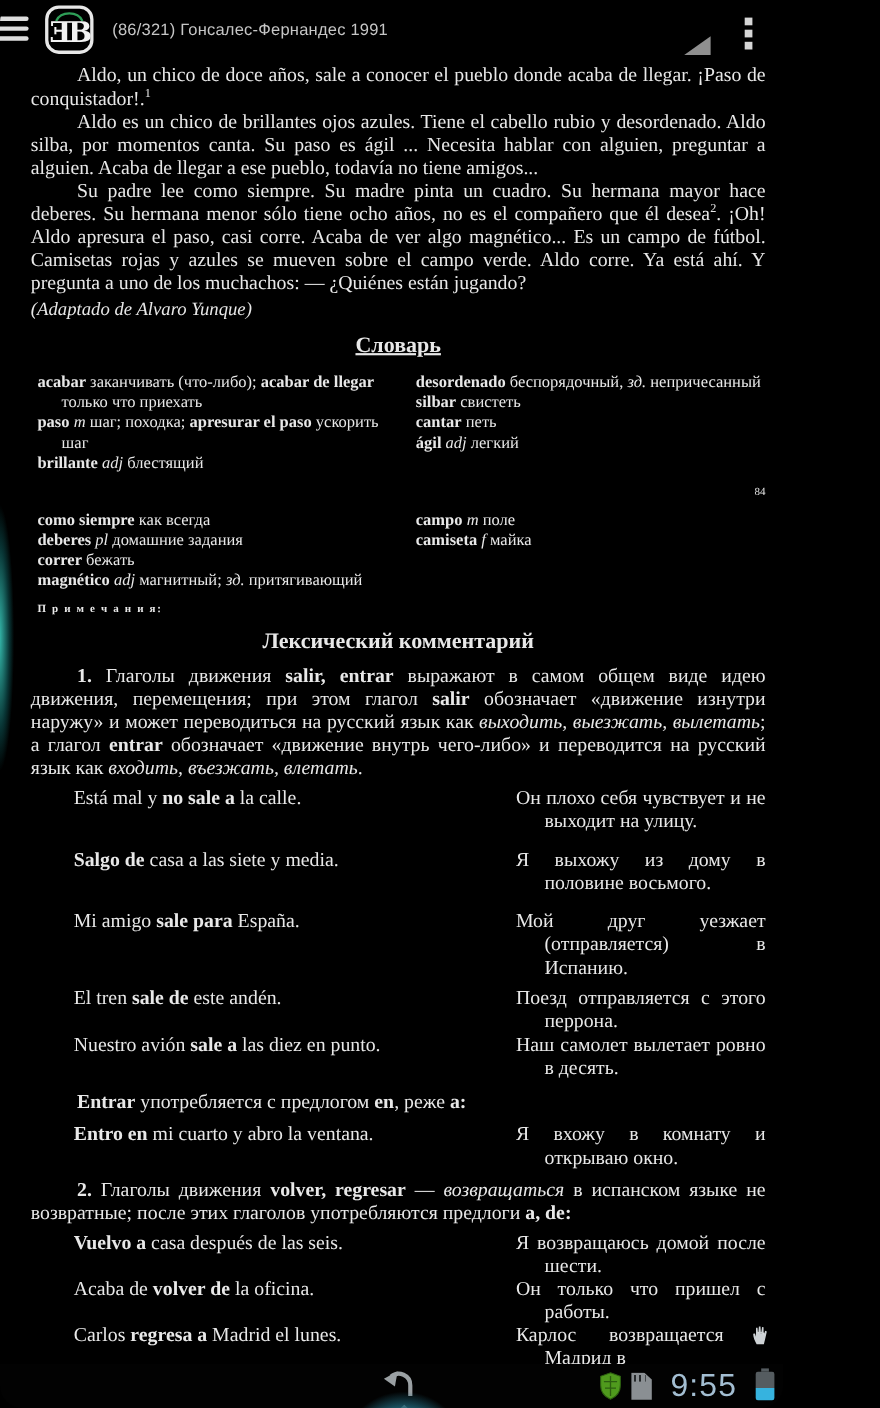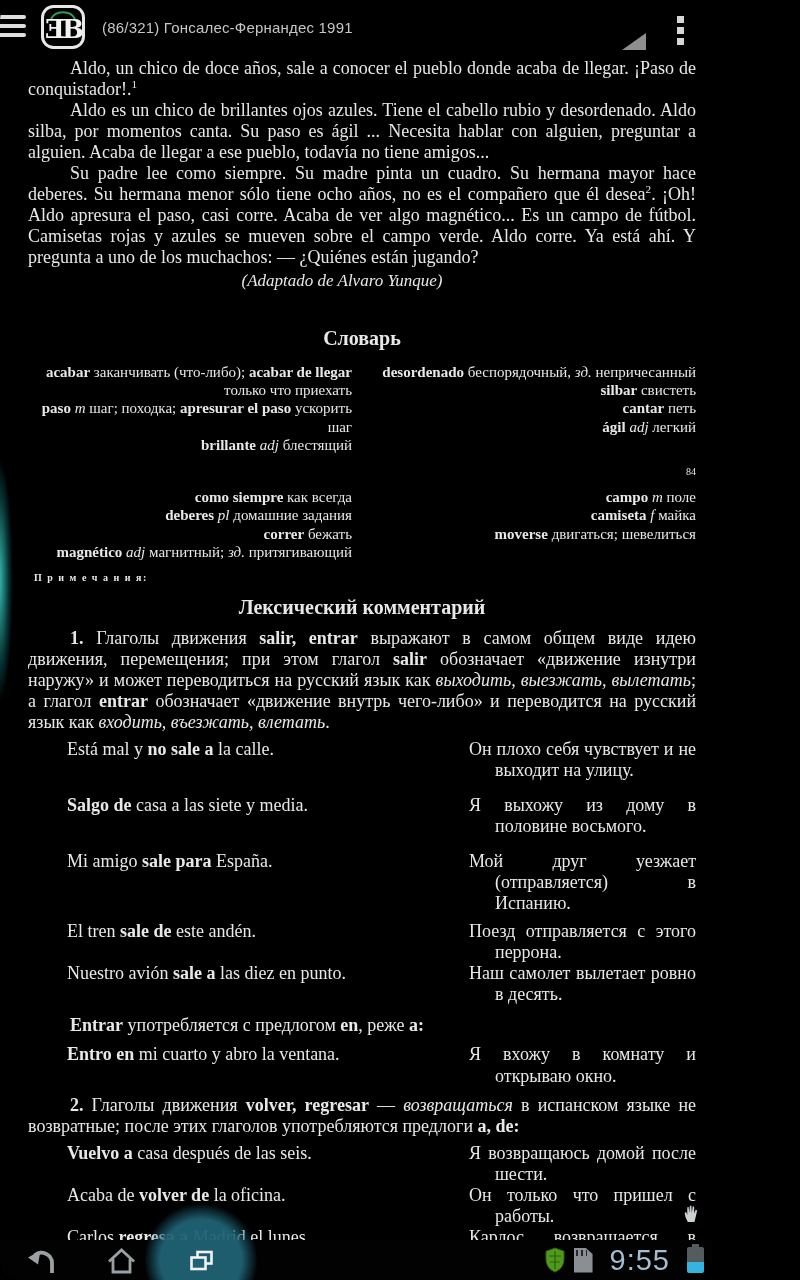--- a/index.html
+++ b/index.html
@@ -20,44 +20,44 @@
                 border-bottom:17px solid #8f8f8f; border-left:24px solid transparent; }
 
   
   .page { position:absolute; top:54px; left:0; right:0; bottom:40px; overflow:hidden;
           padding:4px 16px 0 28px; font-size:18px; line-height:1.17; }
   .para { text-align:justify; }
   .ind  { text-indent:42px; }
   .rt-b { font-weight:bold; }
   .rt-i { font-style:italic; }
   .rt-s { vertical-align:super; font-size:0.62em; line-height:0; }
-  .attribution { text-align:center; font-style:italic; padding-right:40px; margin-top:3px; font-size:17px; }
+  .attribution { text-align:left; font-style:italic; padding-right:40px; margin-top:3px; font-size:17px; }
   .heading { text-align:center; font-size:20px; font-weight:bold; }
-  .h-vocab { margin:36px 0 12px; }
+  .h-vocab { margin:12px 0 12px;text-decoration:underline; }
   .h-comm  { margin:12px 0 8px; }
   .vocab-grid { display:grid; grid-template-columns:1fr 1fr; column-gap:26px;
                 font-size:15px; line-height:1.22; padding-left:6px; }
-  .ventry { padding-left:22px; text-indent:-22px;text-align:right; }
+  .ventry { padding-left:22px; text-indent:-22px; }
   .pagenum { margin:12px 0 10px 6px; font-size:10px;text-align:right; }
   .notes { display:flex; margin-top:10px; font-size:10px; line-height:1.34; padding-left:6px; }
   .notes-label { font-weight:bold; white-space:nowrap; letter-spacing:1.5px; }
   .notes-body { margin-left:12px; }
   .cline { margin-top:4px; }
   .exwrap { margin-top:6px; }
   .exrow { display:grid; grid-template-columns:388px 1fr; column-gap:14px;margin-left:39px; }
   .exrow .ru { padding-left:26px; text-indent:-26px; text-align:justify; }
   .tall { min-height:49px; margin-bottom:7px; } .mt8 { margin-top:8px; } .mt10 { margin-top:10px; }
   .edge-glow { position:absolute; left:-16px; top:366px; width:36px; height:320px; border-radius:50%;
                background:radial-gradient(50% 50% at 42% 50%, rgba(64,224,208,0.85) 0%,
                           rgba(24,150,150,0.35) 52%, rgba(0,0,0,0) 76%); }
   .hand { position:absolute; right:12px; bottom:12px; }
 
   
   .navbar { position:absolute; left:0; right:0; bottom:0; height:40px; background:#020202;
-            display:flex; align-items:center; font-family:"Liberation Sans", sans-serif; }
+            display:flex; align-items:center; font-family:"Liberation Sans", sans-serif;flex-direction:column; }
   .navbtn { position:relative; width:58px; height:40px; display:flex; align-items:center;
             justify-content:center; margin-left:22px; }
   .navbtn.first { margin-left:12px; }
   .glow { position:absolute; width:112px; height:118px; left:50%; top:50%;
           transform:translate(-50%,-50%); border-radius:50%;
           background:radial-gradient(circle, rgba(31,98,116,0.95) 0 50%, rgba(31,98,116,0) 70%); }
   .navbtn svg { position:relative; }
   .status { position:absolute; right:8px; top:0; bottom:0; display:flex; align-items:center; gap:9px; }
   .clock { color:#a3bed2; font-size:29px; letter-spacing:1px; margin:0 8px; font-weight:normal; }
   .sd { position:relative; width:19px; height:25px; background:#8a8f93;
@@ -121,21 +121,20 @@
     <div class="vocab-grid">
       <div>
         <p class="ventry"><span class="rt-b">como siempre</span><span> как всегда</span></p>
         <p class="ventry"><span class="rt-b">deberes</span><span class="rt-i"> pl</span><span> домашние задания</span></p>
         <p class="ventry"><span class="rt-b">correr</span><span> бежать</span></p>
         <p class="ventry"><span class="rt-b">magnético</span><span class="rt-i"> adj</span><span> магнитный; </span><span class="rt-i">зд.</span><span> притягивающий</span></p>
       </div>
       <div>
         <p class="ventry"><span class="rt-b">campo</span><span class="rt-i"> m</span><span> поле</span></p>
         <p class="ventry"><span class="rt-b">camiseta</span><span class="rt-i"> f</span><span> майка</span></p>
-        <p class="ventry"><span class="rt-b">moverse</span><span> двигаться; шевелиться</span></p>
       </div>
     </div>
 
     <div class="notes">
       <span class="notes-label">П р и м е ч а н и я:</span>
     </div>
 
     <h2 class="heading h-comm">Лексический комментарий</h2>
     <p class="para ind"><span class="rt-b">1.</span><span> Глаголы движения </span><span class="rt-b">salir, entrar</span><span> выражают в самом общем виде идею движения, перемещения; при этом глагол </span><span class="rt-b">salir</span><span> обозначает «движение изнутри наружу» и может переводиться на русский язык как </span><span class="rt-i">выходить, выезжать, вылетать</span><span>; а глагол </span><span class="rt-b">entrar</span><span> обозначает «движение внутрь чего-либо» и переводится на русский язык как </span><span class="rt-i">входить, въезжать, влетать</span><span>.</span></p>
 

